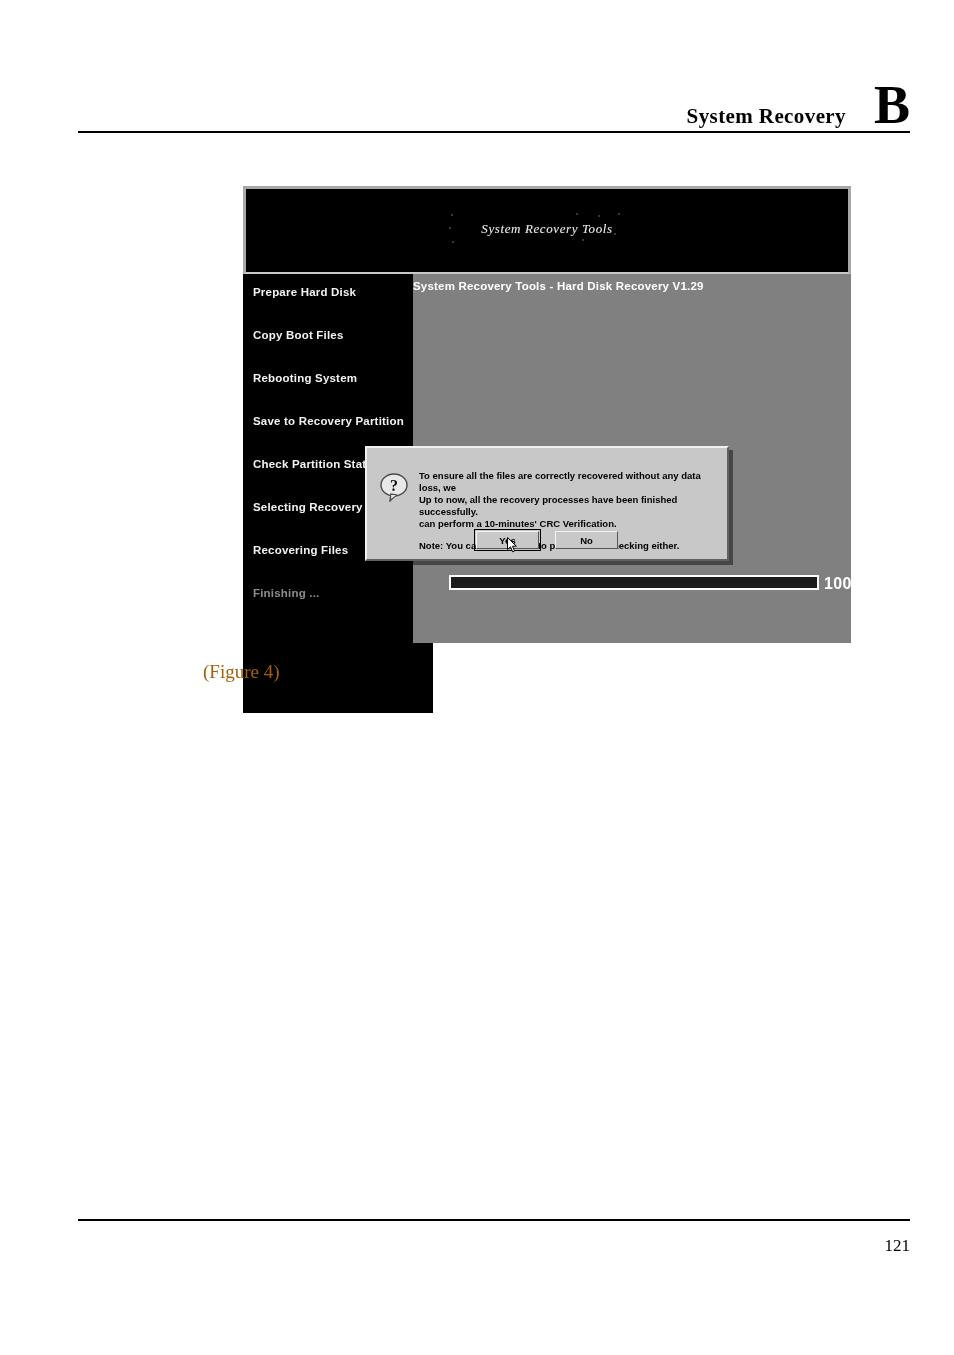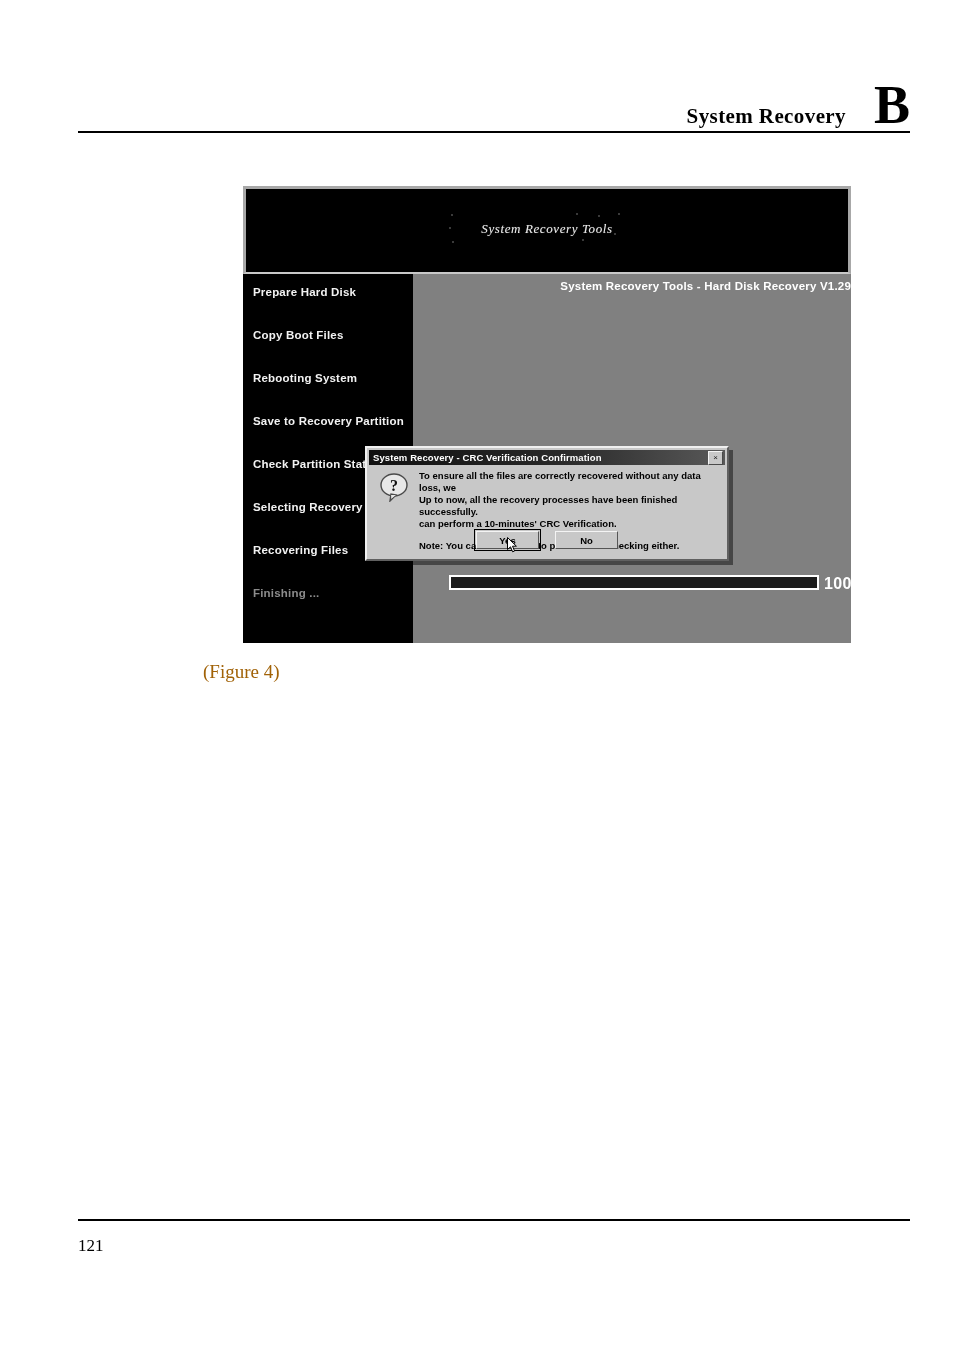--- a/index.html
+++ b/index.html
@@ -107,22 +107,23 @@
     height: 369px;
     background: #808080;
   }
 
   
   #step-sidebar {
     position: absolute;
     left: 0;
     top: 0;
     width: 170px;
-    height: 369px;
+    height: 439px;
     background: #000000;
+    padding-left: 20px;
   }
   .step-item {
     position: absolute;
     left: 10px;
     width: 175px;
     color: #f2f2f2;
     font-family: "Liberation Sans", sans-serif;
     font-weight: bold;
     font-size: 11.5px;
     letter-spacing: 0.2px;
@@ -139,21 +140,21 @@
     top: 0;
     width: 438px;
     height: 369px;
     background: #808080;
   }
   #content-heading {
     position: absolute;
     left: 0;
     right: 0;
     top: 6px;
-    text-align: right;
+    text-align: left;
     color: #ffffff;
     font-family: "Liberation Sans", sans-serif;
     font-weight: bold;
     font-size: 11.5px;
     letter-spacing: 0.2px;
   }
 
   
   #progress-row {
     position: absolute;
@@ -321,21 +322,21 @@
     top: 1219px;
     width: 832px;
     height: 2px;
     background: #000;
   }
   #page-number {
     position: absolute;
     left: 78px;
     top: 1236px;
     width: 832px;
-    text-align: left;
+    text-align: right;
     font-family: "Liberation Serif", serif;
     font-size: 17px;
     color: #000;
   }
 </style>
 </head>
 <body>
 
 <div id="page-header">
   <div id="header-title-row">
@@ -378,24 +379,20 @@
       <div id="progress-row">
         <div id="progress-track">
           <div id="progress-fill" style="width: 100%;"></div>
         </div>
         <div id="progress-label">100%</div>
       </div>
     </div>
 
     <div id="crc-dialog">
 
-      <div id="dialog-titlebar">
-        <span id="dialog-title">System Recovery - CRC Verification Confirmation</span>
-        <div id="dialog-close-button">×</div>
-      </div>
 
       <div id="dialog-icon">
         <svg width="30" height="30" viewBox="0 0 30 30">
           <ellipse cx="15" cy="13" rx="13" ry="11" fill="#e8e8e8" stroke="#4a4a4a" stroke-width="1.4"></ellipse>
           <path d="M12 22 L11 29 L17 23 Z" fill="#e8e8e8" stroke="#4a4a4a" stroke-width="1.4"></path>
           <path d="M12 23 L17 23 L13 26 Z" fill="#e8e8e8" stroke="none"></path>
           <text x="15" y="19" text-anchor="middle" font-family="Liberation Serif, serif" font-size="16" font-weight="bold" fill="#111111">?</text>
         </svg>
       </div>
 

